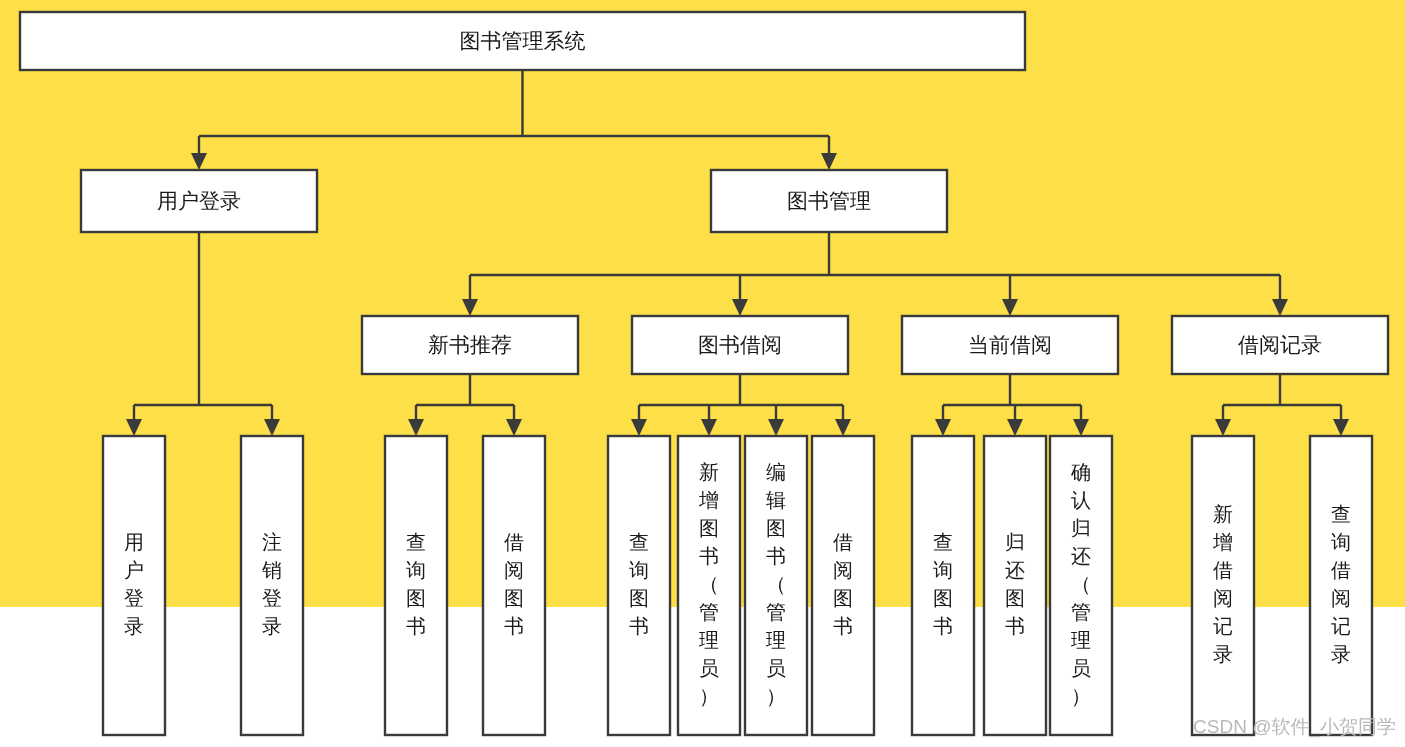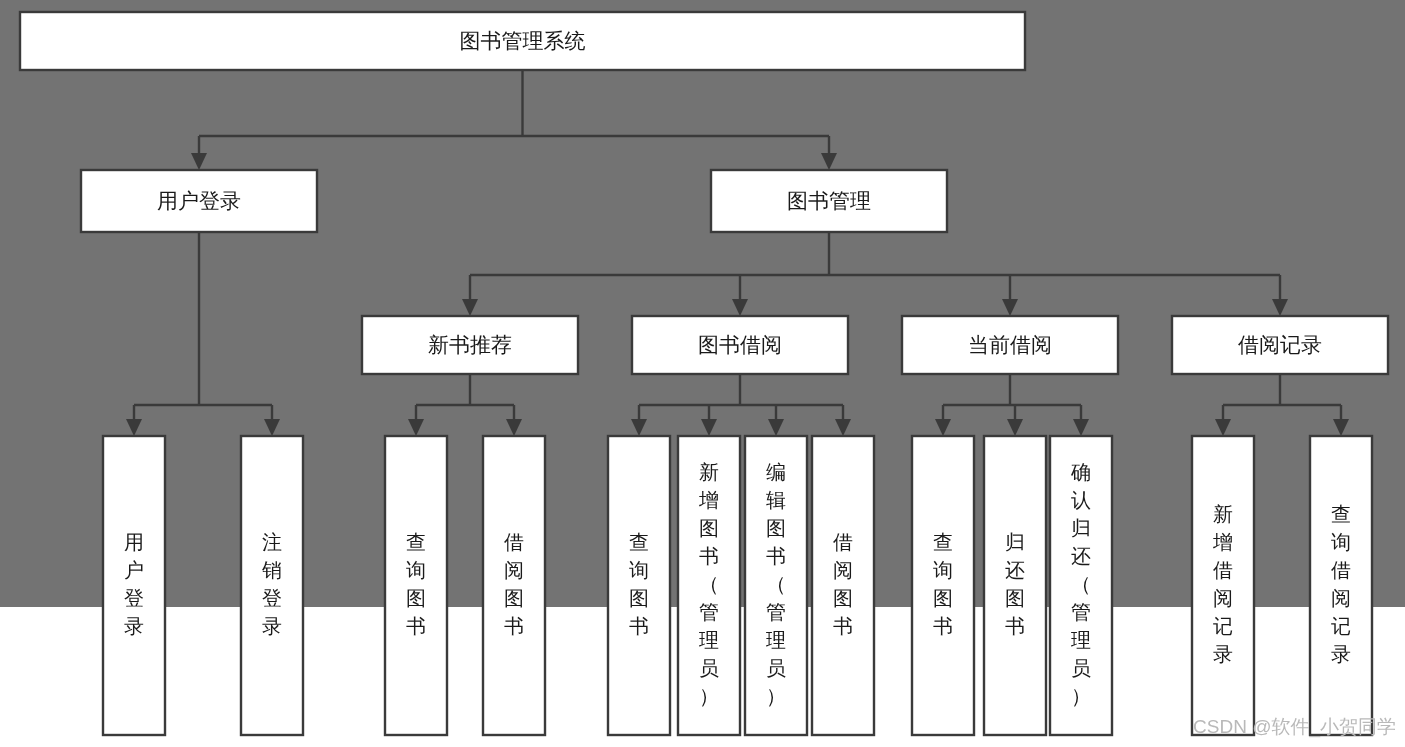--- a/index.html
+++ b/index.html
@@ -11,21 +11,21 @@
   body {
     width: 1405px;
     height: 747px;
     overflow: hidden;
     font-family: "Liberation Sans", "DejaVu Sans", sans-serif;
   }
   #diagram-root {
     position: relative;
     width: 1405px;
     height: 607px;
-    background: #737373;
+    background: #fde047;
   }
   svg#flowchart {
     position: absolute;
     left: 0;
     top: 0;
     width: 1405px;
     height: 747px;
     display: block;
   }
   .node-box {

